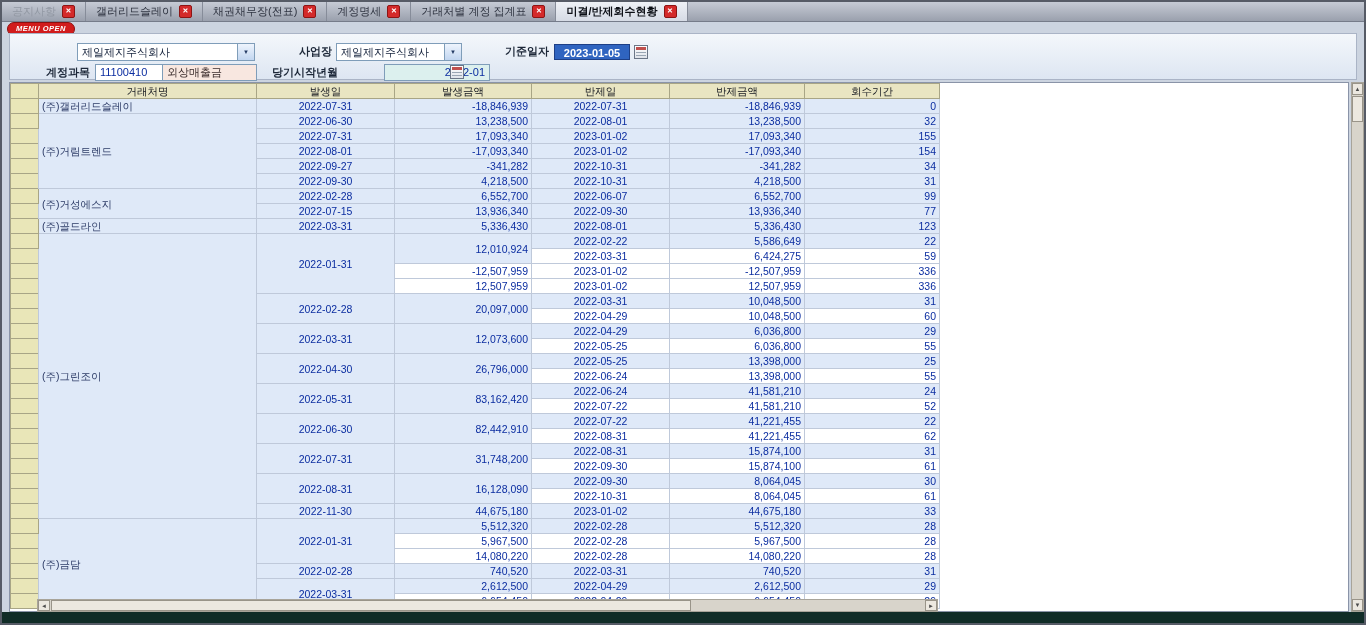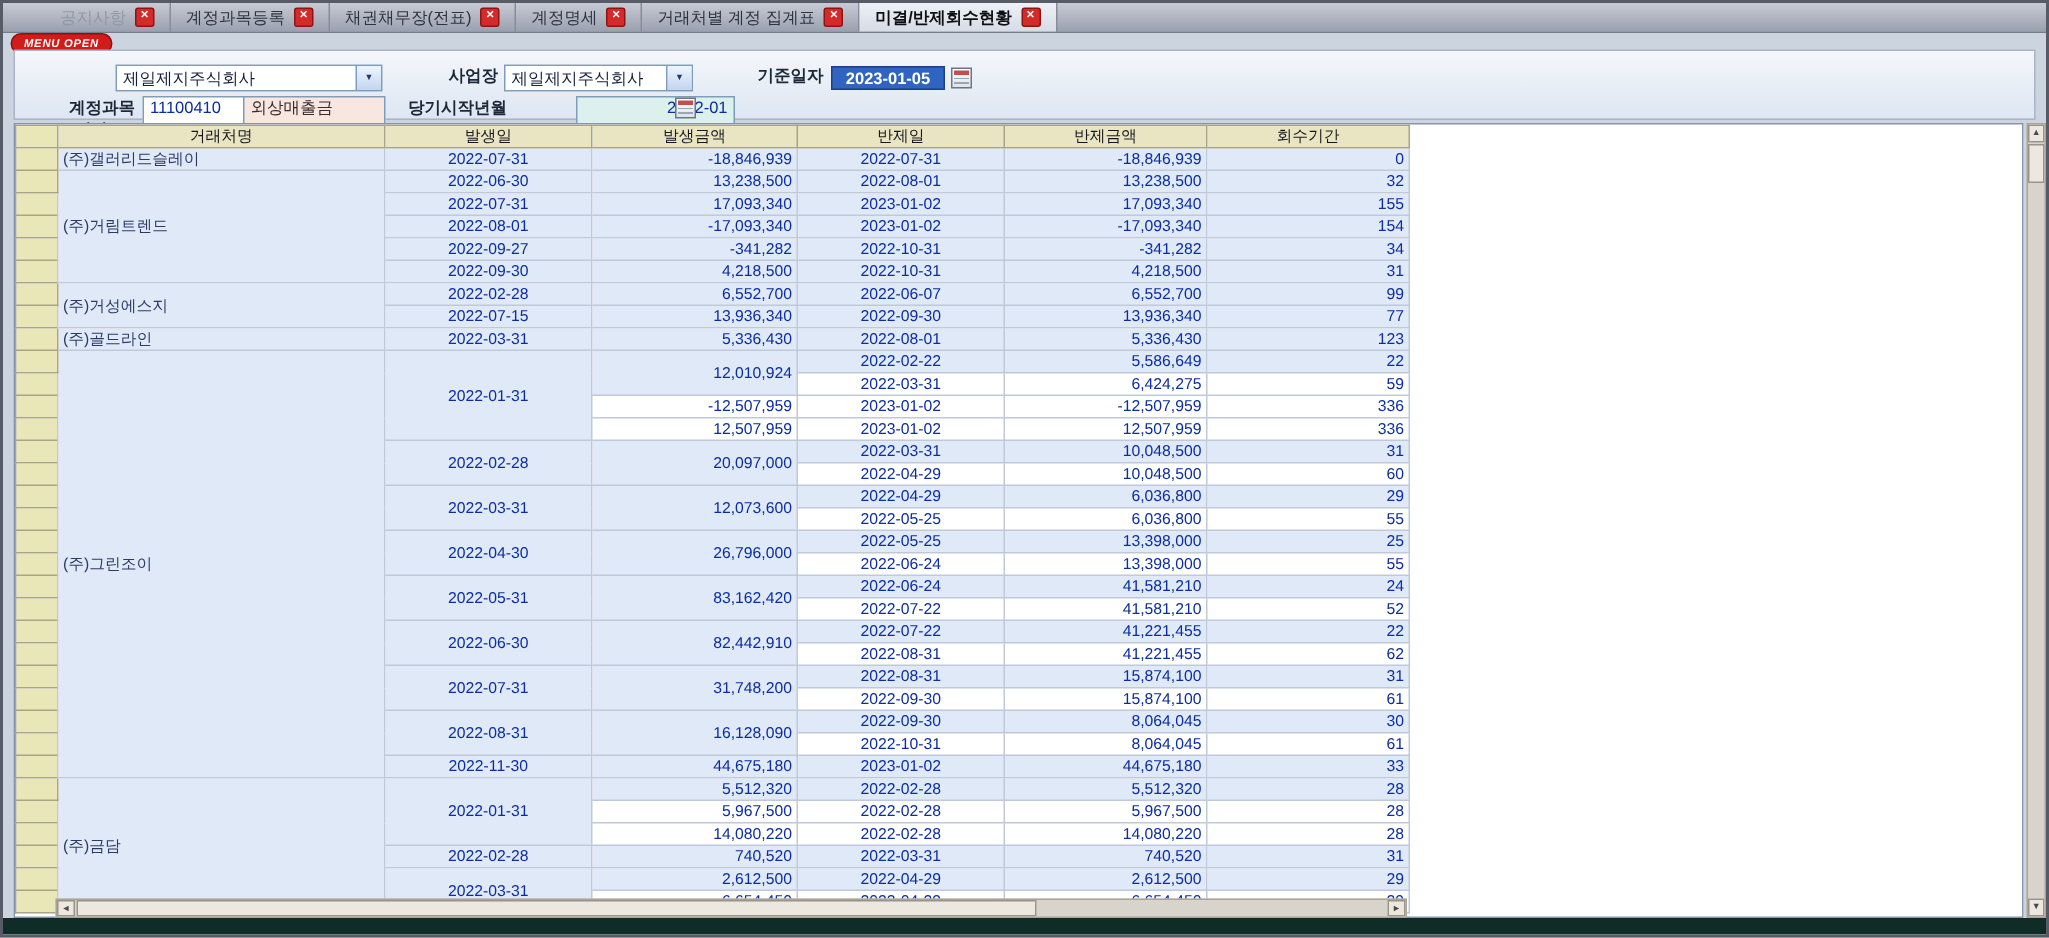--- a/index.html
+++ b/index.html
@@ -2,33 +2,33 @@
 <html><head>
 <meta charset="utf-8">
 <style>
   html,body{margin:0;padding:0;}
   body{width:1366px;height:625px;position:relative;font-family:"Liberation Sans",sans-serif;font-size:11px;background:#9aa0ac;}
   .window{position:absolute;inset:0;background:#ccd4e0;border:2px solid #565b66;box-sizing:border-box;overflow:hidden;}
 
   
   .tabbar{position:absolute;top:0;left:0;right:0;height:19px;background:linear-gradient(#c6cbd5,#9aa0ad);border-bottom:1px solid #767c8a;display:flex;align-items:stretch;}
   .tab{display:flex;align-items:center;gap:6px;padding:0 10px;border-right:1px solid #868c99;color:#2e3340;cursor:default;white-space:nowrap;}
-  .tab.disabled{color:#9298a3;margin-left:28px;}
+  .tab.disabled{color:#9298a3;}
   .tab.active{background:linear-gradient(#eef1f6,#d6dbe5);font-weight:bold;color:#0c0f16;}
   .closebox{width:11px;height:11px;background:#d42a2a;border:1px solid #8d1414;border-radius:2px;color:#fff;font-size:7px;line-height:9px;text-align:center;font-weight:bold;}
 
   .menu-open{position:absolute;top:20px;left:5px;background:#d11c1c;border:1px solid #8d1010;color:#fff;font-size:7.5px;font-style:italic;font-weight:bold;padding:1px 8px 2px;border-radius:8px;letter-spacing:.5px;}
 
   
   .filters{position:absolute;top:31px;left:7px;right:7px;height:47px;background:linear-gradient(#f4f7fb,#dde6f2);border:1px solid #aab4c6;box-sizing:border-box;}
   .flabel{position:absolute;font-weight:bold;color:#1c2738;text-align:right;line-height:17px;height:17px;}
   .combo{position:absolute;height:18px;background:#fff;border:1px solid #7f9db9;box-sizing:border-box;display:flex;align-items:center;gap:12px;}
   .combo .val{flex:1;padding:0 4px;color:#13203a;overflow:hidden;white-space:nowrap;}
   .combo .arrow{width:16px;align-self:stretch;background:linear-gradient(#eef4fd,#c2d6f0);border-left:1px solid #7f9db9;font-size:6px;color:#23днак;color:#233a63;display:flex;align-items:center;justify-content:center;}
-  .tbox{position:absolute;height:33px;line-height:15px;background:#fff;border:1px solid #7f9db9;box-sizing:border-box;padding:0 4px;color:#0b2da0;}
+  .tbox{position:absolute;height:17px;line-height:15px;background:#fff;border:1px solid #7f9db9;box-sizing:border-box;padding:0 4px;color:#0b2da0;}
   .date-sel{position:absolute;height:16px;line-height:16px;background:#2f64c0;border:1px solid #1d3f86;box-sizing:border-box;color:#fff;font-weight:bold;text-align:center;}
   .calicon{position:absolute;width:14px;height:14px;background:linear-gradient(#ffffff,#dfe3ea);border:1px solid #6b7687;box-sizing:border-box;}
   .calicon i{position:absolute;left:1px;right:1px;top:1px;height:3px;background:#c0504d;}
   .calicon b{position:absolute;left:1px;right:1px;top:6px;bottom:1px;background:repeating-linear-gradient(to bottom,#9aa6b4 0 1px,transparent 1px 3px);}
 
   
   .gridwrap{position:absolute;top:80px;left:7px;width:1340px;height:530px;background:#fff;border:1px solid #8a94a8;box-sizing:border-box;overflow:hidden;}
   table{border-collapse:collapse;table-layout:fixed;font-size:10.5px;}
   th{background:#e9e5c2;border:1px solid #a8a586;height:14px;line-height:14px;font-weight:normal;color:#15181f;padding:0 2px;overflow:hidden;white-space:nowrap;}
   th.corner{background:#e9e6b8;}
@@ -60,21 +60,21 @@
 <body>
 
 <div class="window">
 
   <div class="tabbar">
       <div class="tab disabled">
         <span class="tab-label">공지사항</span>
         <span class="closebox">✕</span>
       </div>
       <div class="tab">
-        <span class="tab-label">계정과목등록</span>
+        <span class="tab-label">갤러리드슬레이</span>
         <span class="closebox">✕</span>
       </div>
       <div class="tab">
         <span class="tab-label">채권채무장(전표)</span>
         <span class="closebox">✕</span>
       </div>
       <div class="tab">
         <span class="tab-label">계정명세</span>
         <span class="closebox">✕</span>
       </div>

